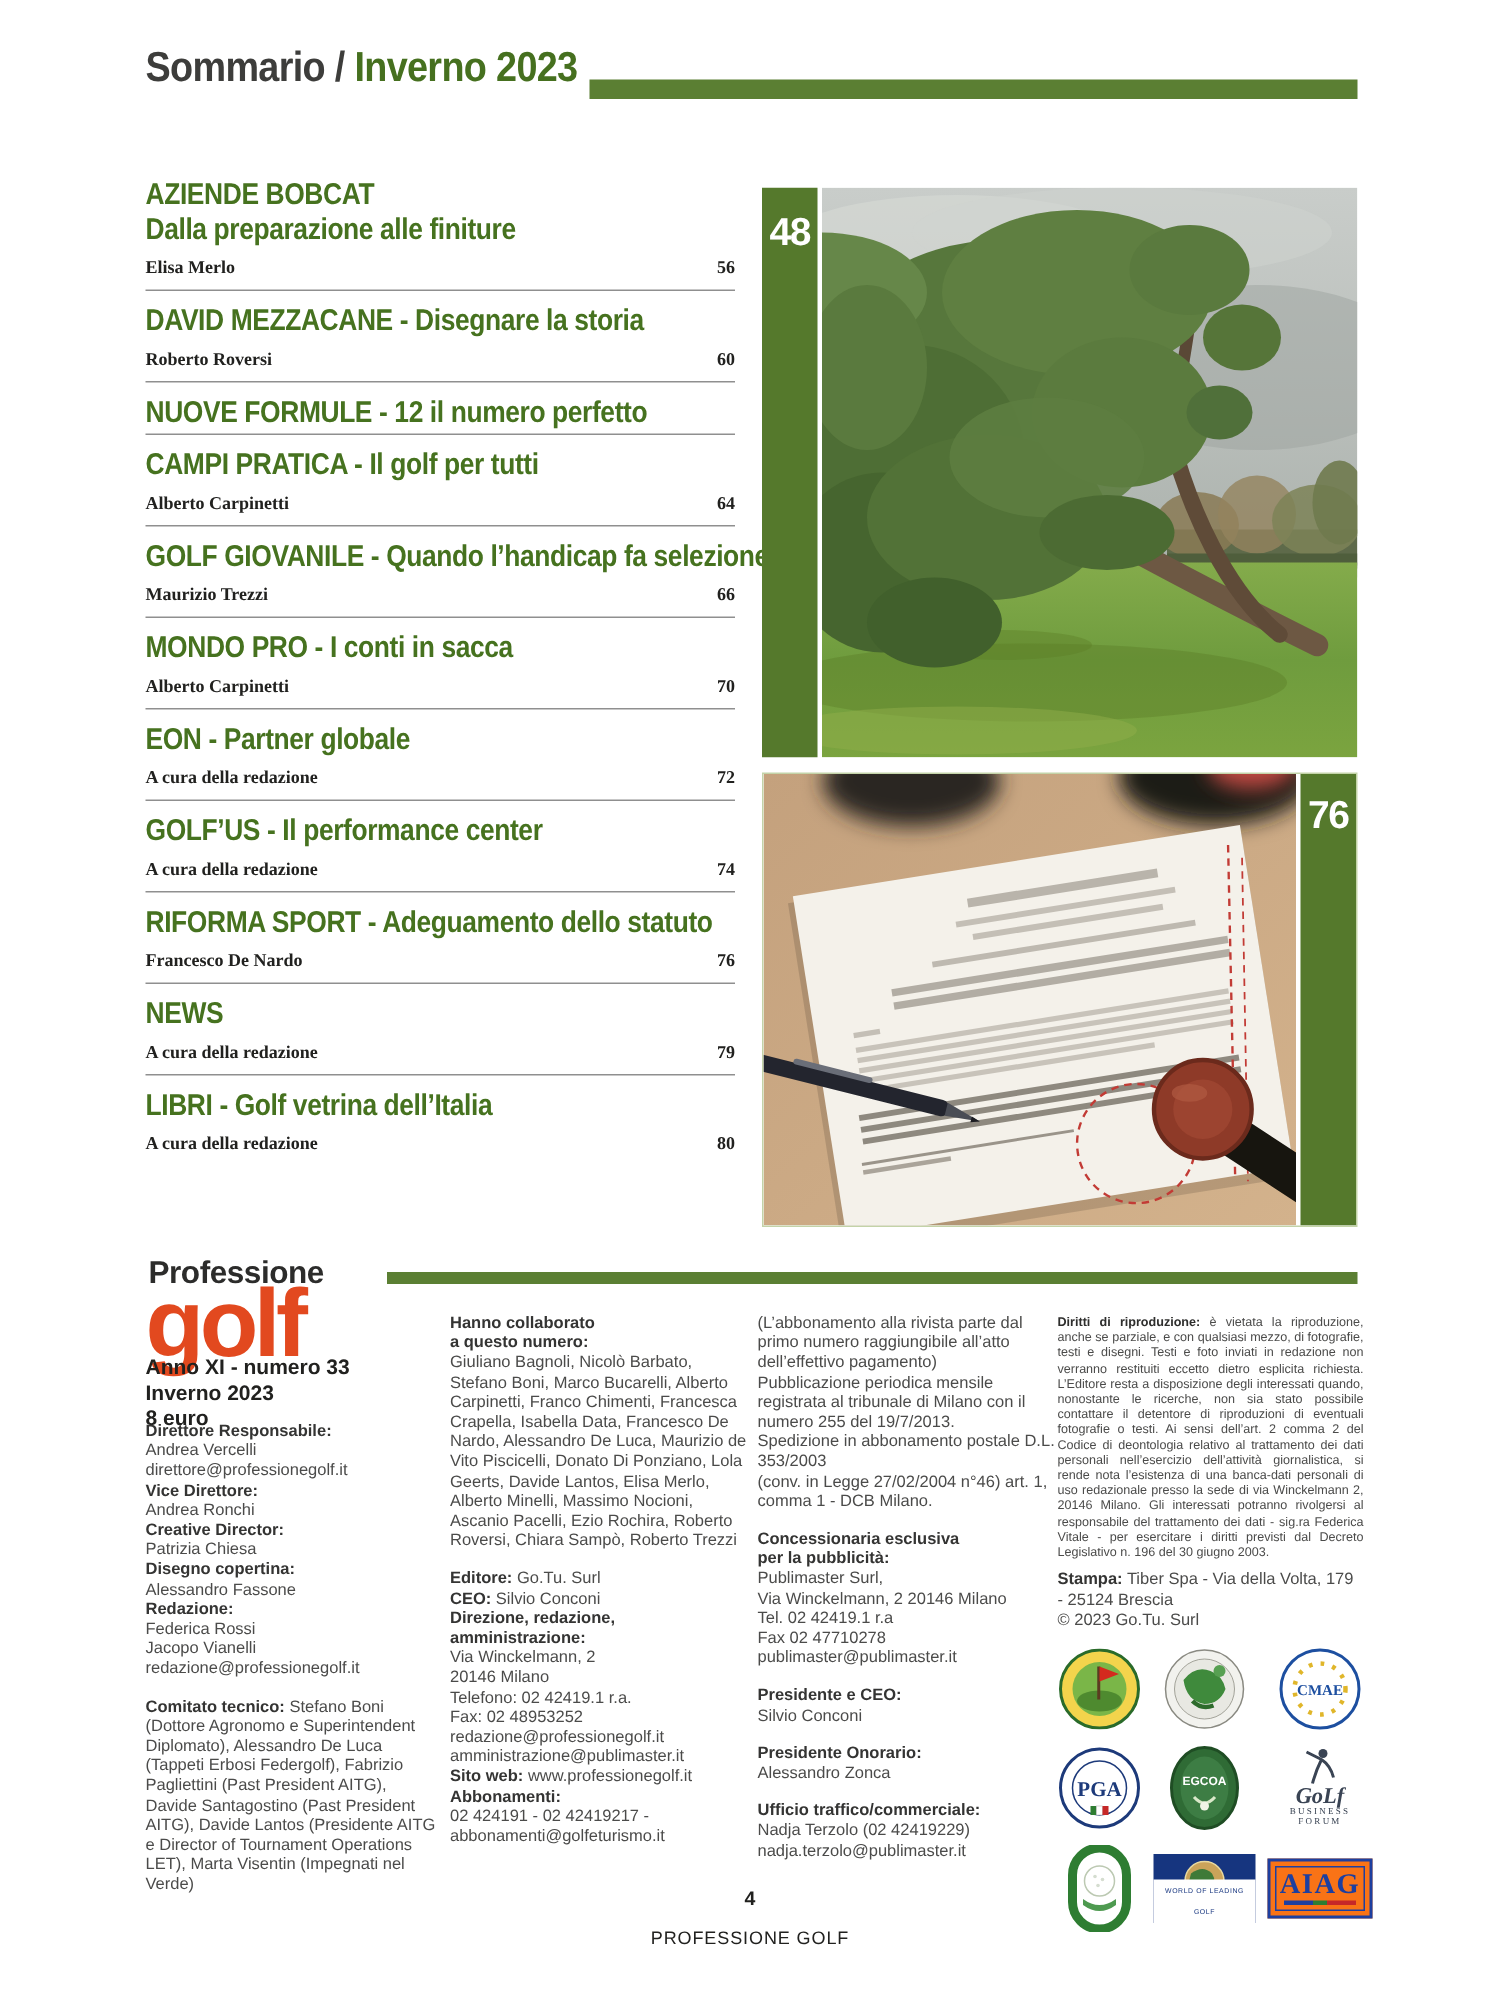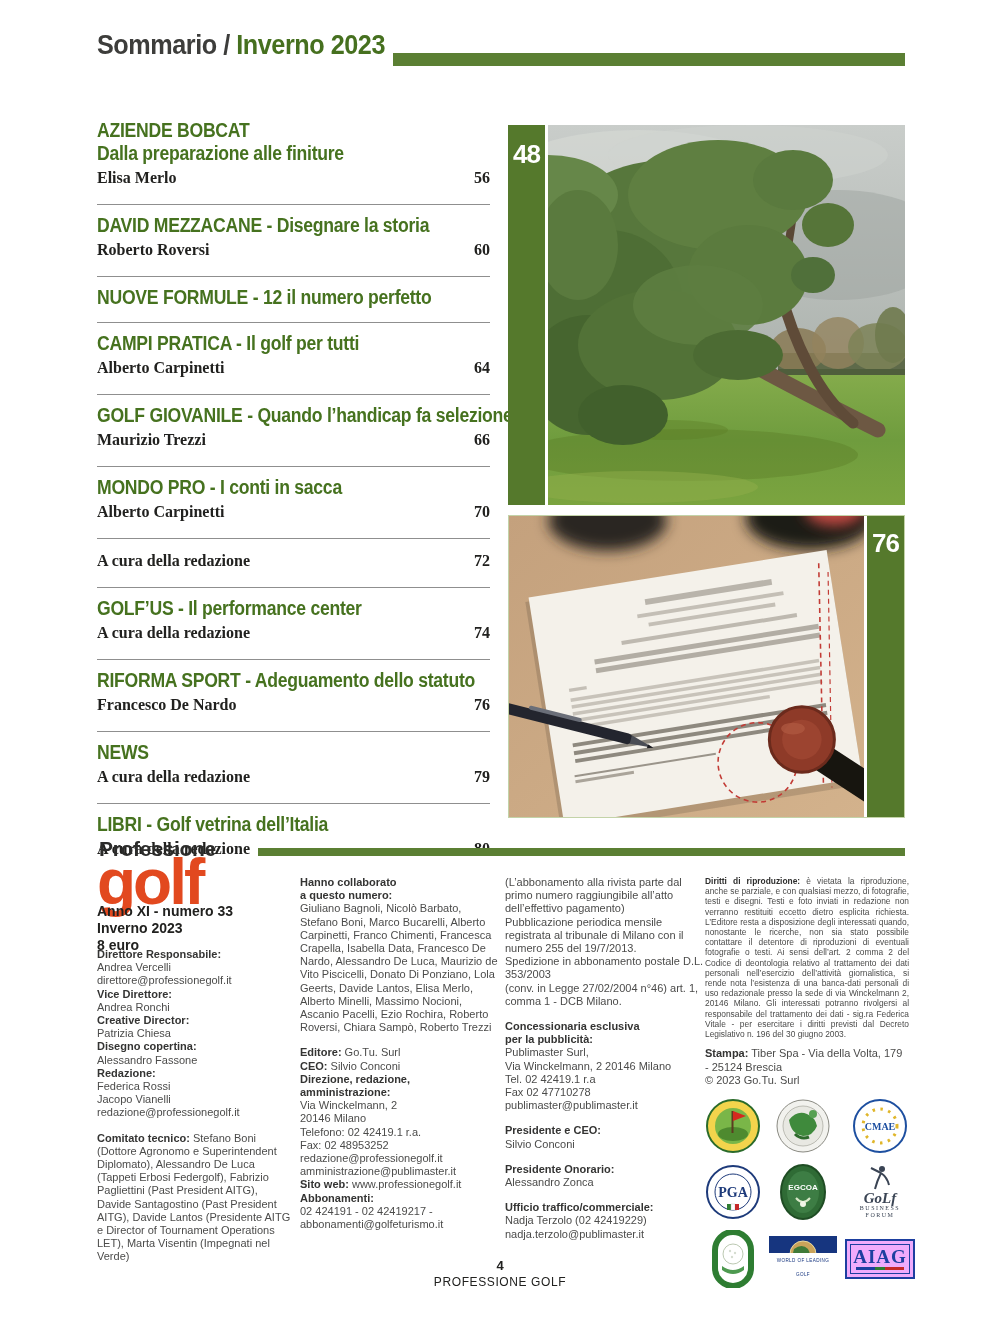--- a/index.html
+++ b/index.html
@@ -9,27 +9,27 @@
 
   
   .header { left:97px; top:29px; white-space:nowrap; }
   .header-inner { display:inline-block; transform:scaleX(.9); transform-origin:0 50%; font-size:28px; font-weight:bold; letter-spacing:-.5px; }
   .header-left { color:#3d3d3b; }
   .header-right { color:#46701f; }
   .header-rule { left:393px; top:53px; width:512px; height:13px; background:#5b7f33; }
 
   
   .toc { left:97px; top:119px; width:393px; }
-  .toc-entry { border-bottom:1.5px solid #8f8f8f; padding-bottom:13px; margin-bottom:9px; }
+  .toc-entry { border-bottom:1.5px solid #8f8f8f; padding-bottom:2px; margin-bottom:9px; }
   .toc-entry:last-child { border-bottom:none; }
   .toc-title { display:inline-block; transform:scaleX(.88); transform-origin:0 50%; white-space:nowrap;
                color:#46721f; font-weight:bold; font-size:20px; line-height:23px; letter-spacing:-.3px; }
   .toc-title-row { line-height:23px; height:23px; }
   .toc-authorrow { display:flex; justify-content:space-between; align-items:baseline;
-                   font-family:"Liberation Serif", serif; font-weight:bold; font-size:16px; line-height:26px; color:#21211f; }
+                   font-family:"Liberation Serif", serif; font-weight:bold; font-size:12px; line-height:26px; color:#21211f; }
 
   
   .photo-block { overflow:hidden; }
   .img1 { left:508px; top:125px; width:397px; height:380px; }
   .img2 { left:508px; top:515px; width:397px; height:303px; border:1px solid #c3d3a8; }
   .side-bar { position:absolute; top:0; bottom:0; width:37px; background:#55792c; }
   .img1 .side-bar { left:0; }
   .img2 .side-bar { right:0; }
   .page-badge { position:absolute; width:37px; text-align:center; color:#fff; font-weight:bold; font-size:26px; letter-spacing:-1px; }
   .img1 .page-badge { left:0; top:14px; }
@@ -57,28 +57,28 @@
   .fine-print .b { font-weight:bold; color:#2e2e2d; }
   .stampa { margin-top:8px; font-size:11px; line-height:13.5px; }
 
   
   .logos { margin-top:10px; display:grid; grid-template-columns:repeat(3,1fr); gap:10px 8px; justify-items:center; align-items:center; }
   .logo { display:flex; flex-direction:column; align-items:center; justify-content:center; }
   .gbf-text { font-family:"Liberation Serif", serif; font-style:italic; font-weight:bold; font-size:15px; color:#3a4454; line-height:14px; }
   .gbf-sub { font-family:"Liberation Serif", serif; font-size:6px; letter-spacing:1.5px; color:#3a4454; line-height:7px; text-align:center; }
   .wolg { width:68px; height:46px; background:#16357f; position:relative; display:flex; flex-direction:column; align-items:center; justify-content:flex-start; }
   .wolg-caption { font-size:4.6px; color:#16357f; background:#fff; width:100%; text-align:center; letter-spacing:.4px; padding:1px 0; position:absolute; bottom:0; }
-  .aiag { width:70px; height:40px; border:2.5px solid #1d3fa0; outline:1px solid #1d3fa0; outline-offset:-6px; display:flex; flex-direction:column; align-items:center; justify-content:center; background:#f0abfc; }
+  .aiag { width:70px; height:40px; border:2.5px solid #1d3fa0; outline:1px solid #1d3fa0; outline-offset:-6px; display:flex; flex-direction:column; align-items:center; justify-content:center; background:#f97316; }
   .aiag-text { font-family:"Liberation Serif", serif; font-weight:bold; font-size:19px; color:#1d3fa0; line-height:18px; letter-spacing:1px; }
   .aiag-line { width:48px; height:3px; background:linear-gradient(90deg,#1d3fa0 40%, #2e7d32 40% 60%, #c62828 60%); margin-top:1px; }
 
   
   .footer { left:0; right:0; top:1258px; text-align:center; color:#21211f; }
   .footer-num { font-size:13px; font-weight:bold; }
-  .footer-mag { font-size:12px; letter-spacing:.6px; margin-top:2px; }
+  .footer-mag { font-size:12px; letter-spacing:.6px; margin-top:12px; }
 </style>
 </head>
 <body>
 
 <div class="abs header">
   <span class="header-inner">
     <span class="header-left">Sommario /</span>
     <span class="header-right">Inverno 2023</span>
   </span>
 </div>
@@ -118,20 +118,21 @@
       </div>
     </div>
     <div class="toc-entry">
       <div class="toc-title-row"><span class="toc-title">MONDO PRO - I conti in sacca</span></div>
       <div class="toc-authorrow">
         <span>Alberto Carpinetti</span>
         <span>70</span>
       </div>
     </div>
     <div class="toc-entry">
+      <div class="toc-title-row"><span class="toc-title">EON - Partner globale</span></div>
       <div class="toc-authorrow">
         <span>A cura della redazione</span>
         <span>72</span>
       </div>
     </div>
     <div class="toc-entry">
       <div class="toc-title-row"><span class="toc-title">GOLF’US - Il performance center</span></div>
       <div class="toc-authorrow">
         <span>A cura della redazione</span>
         <span>74</span>

